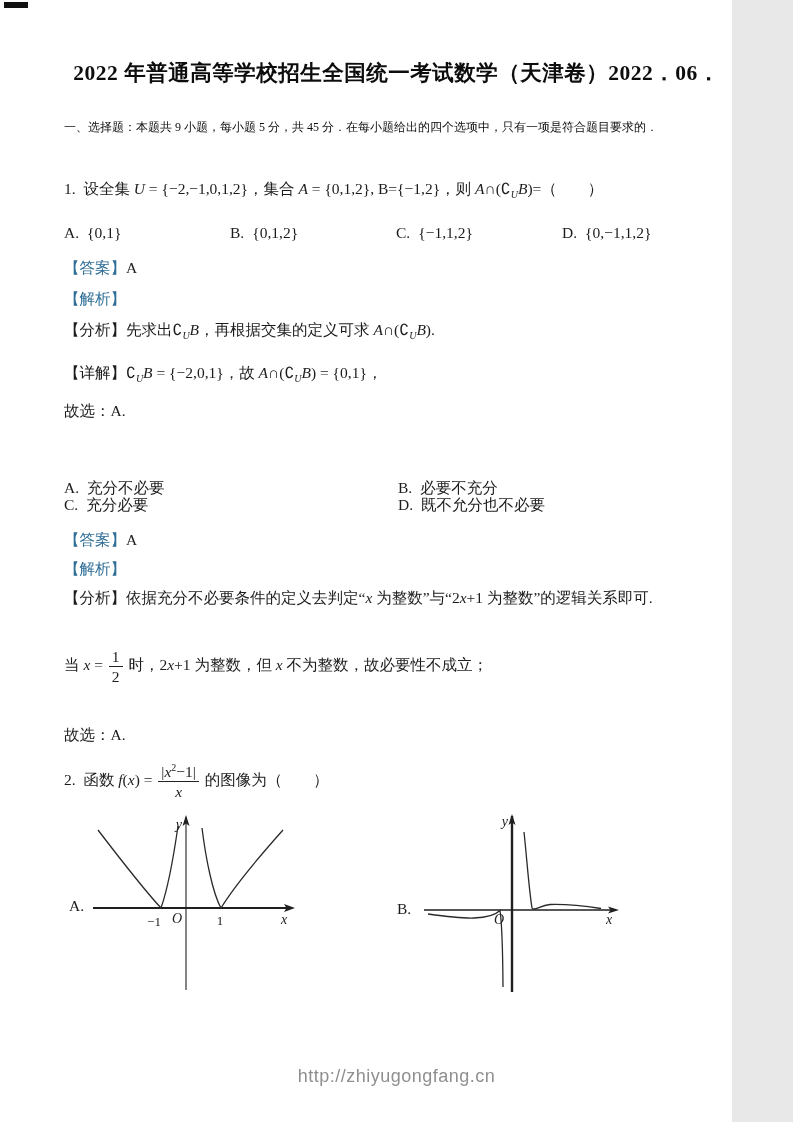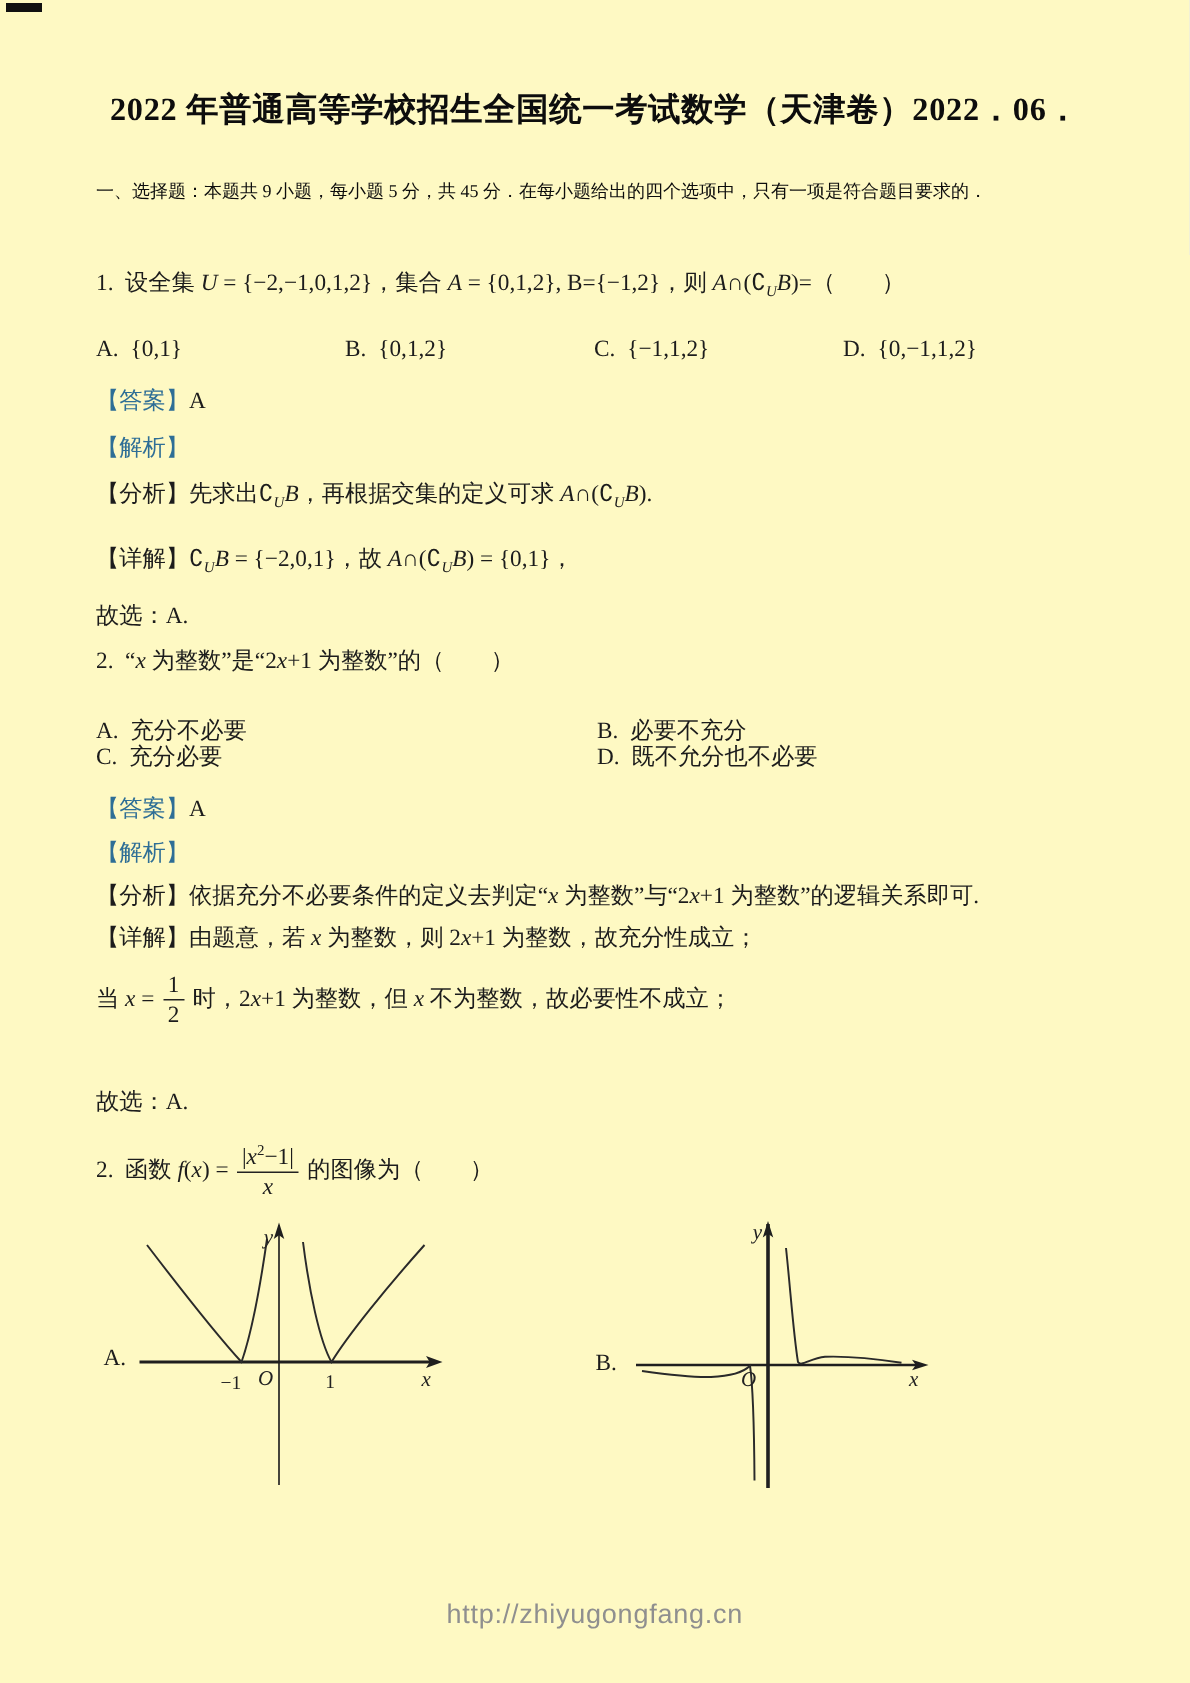--- a/index.html
+++ b/index.html
@@ -1,19 +1,19 @@
 <!DOCTYPE html>
 <html><head>
 <meta charset="utf-8">
 <style>
   html,body{margin:0;padding:0;background:#e8e8e8;}
   .page{
     position:relative;
-    width:793px;height:1122px;
-    background:#fef9c3;
+    width:732px;height:1122px;
+    background:#ffffff;
     overflow:hidden;
     font-family:"Liberation Serif","DejaVu Serif",serif;
     color:#1c1c1c;
   }
   .abs{position:absolute;}
   .artifact{left:4px;top:2px;width:24px;height:6px;background:#111;}
   .title{
     left:0;top:58px;width:793px;
     text-align:center;font-size:21.5px;font-weight:bold;color:#0d0d0d;
     letter-spacing:0.5px;
@@ -79,39 +79,37 @@
   <div class="abs line" style="top:256px;"><span class="ans-label">【答案】</span><span>A</span></div>
 
   <div class="abs line" style="top:287px;"><span class="ans-label">【解析】</span></div>
 
   <div class="abs line" style="top:318px;"><span>【分析】先求出</span><span>∁</span><span class="s-sub">U</span><span class="s-it">B</span><span>，再根据交集的定义可求 </span><span class="s-it">A</span><span>∩(∁</span><span class="s-sub">U</span><span class="s-it">B</span><span>).</span></div>
 
   <div class="abs line" style="top:361px;"><span>【详解】</span><span>∁</span><span class="s-sub">U</span><span class="s-it">B</span><span> = {−2,0,1}，故 </span><span class="s-it">A</span><span>∩(∁</span><span class="s-sub">U</span><span class="s-it">B</span><span>) = {0,1}，</span></div>
 
   <div class="abs line" style="top:399px;">故选：A.</div>
 
-  <div class="abs line" style="top:429px;"><span>2.  “</span><span class="s-it">x</span><span> 为整数”是“2</span><span class="s-it">x</span><span>+1 为整数”的（　　）</span></div>
 
   <div class="abs line optrow" style="top:476px;align-items:center;">
     <div class="opt opt2"><span class="olabel">A.</span><span>充分不必要</span></div>
     <div class="opt"><span class="olabel">B.</span><span>必要不充分</span></div>
   </div>
 
   <div class="abs line optrow" style="top:493px;align-items:center;">
     <div class="opt opt2"><span class="olabel">C.</span><span>充分必要</span></div>
     <div class="opt"><span class="olabel">D.</span><span>既不允分也不必要</span></div>
   </div>
 
   <div class="abs line" style="top:528px;"><span class="ans-label">【答案】</span><span>A</span></div>
 
   <div class="abs line" style="top:557px;"><span class="ans-label">【解析】</span></div>
 
   <div class="abs line" style="top:586px;"><span>【分析】依据充分不必要条件的定义去判定“</span><span class="s-it">x</span><span> 为整数”与“2</span><span class="s-it">x</span><span>+1 为整数”的逻辑关系即可.</span></div>
 
-  <div class="abs line" style="top:614px;"><span>【详解】由题意，若 </span><span class="s-it">x</span><span> 为整数，则 2</span><span class="s-it">x</span><span>+1 为整数，故充分性成立；</span></div>
 
   <div class="abs line" style="top:648px;"><span>当 </span><span class="s-it">x</span><span> = </span><span class="frac"><span class="fnum"><span>1</span></span><span class="fden"><span>2</span></span></span><span> 时，2</span><span class="s-it">x</span><span>+1 为整数，但 </span><span class="s-it">x</span><span> 不为整数，故必要性不成立；</span></div>
 
 
   <div class="abs line" style="top:723px;">故选：A.</div>
 
   <div class="abs line" style="top:762px;"><span>2.  函数 </span><span class="s-it">f</span><span>(</span><span class="s-it">x</span><span>) = </span><span class="frac"><span class="fnum"><span>|</span><span class="s-it">x</span><span class="s-sup">2</span><span>−1|</span></span><span class="fden"><span class="s-it">x</span></span></span><span> 的图像为（　　）</span></div>
 
   <div class="abs figures">
 

